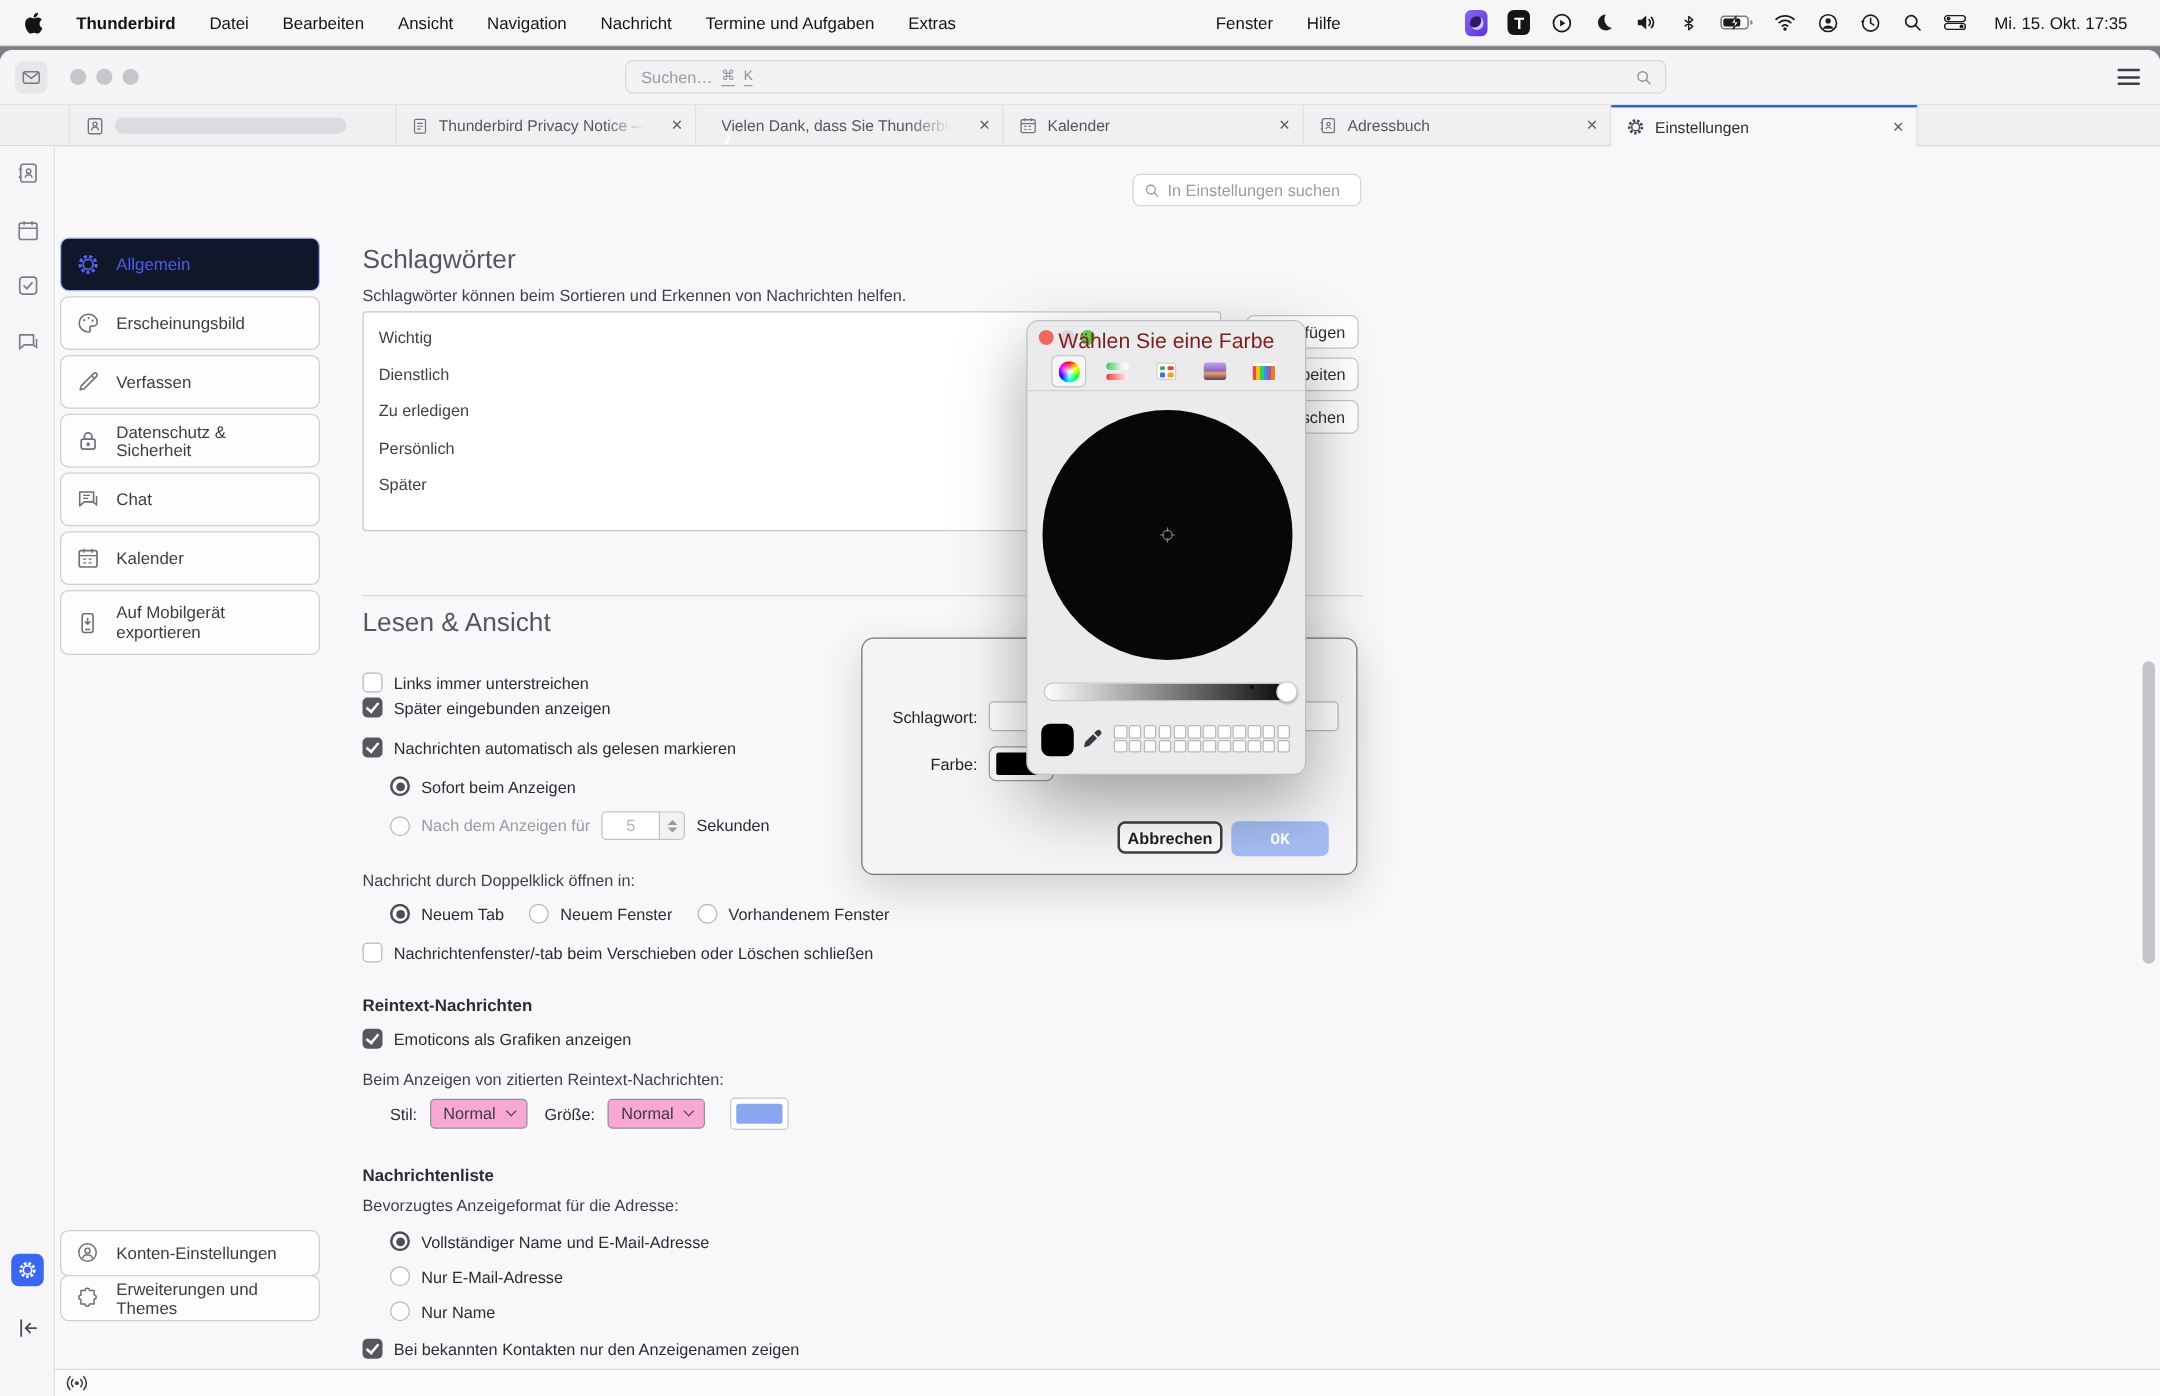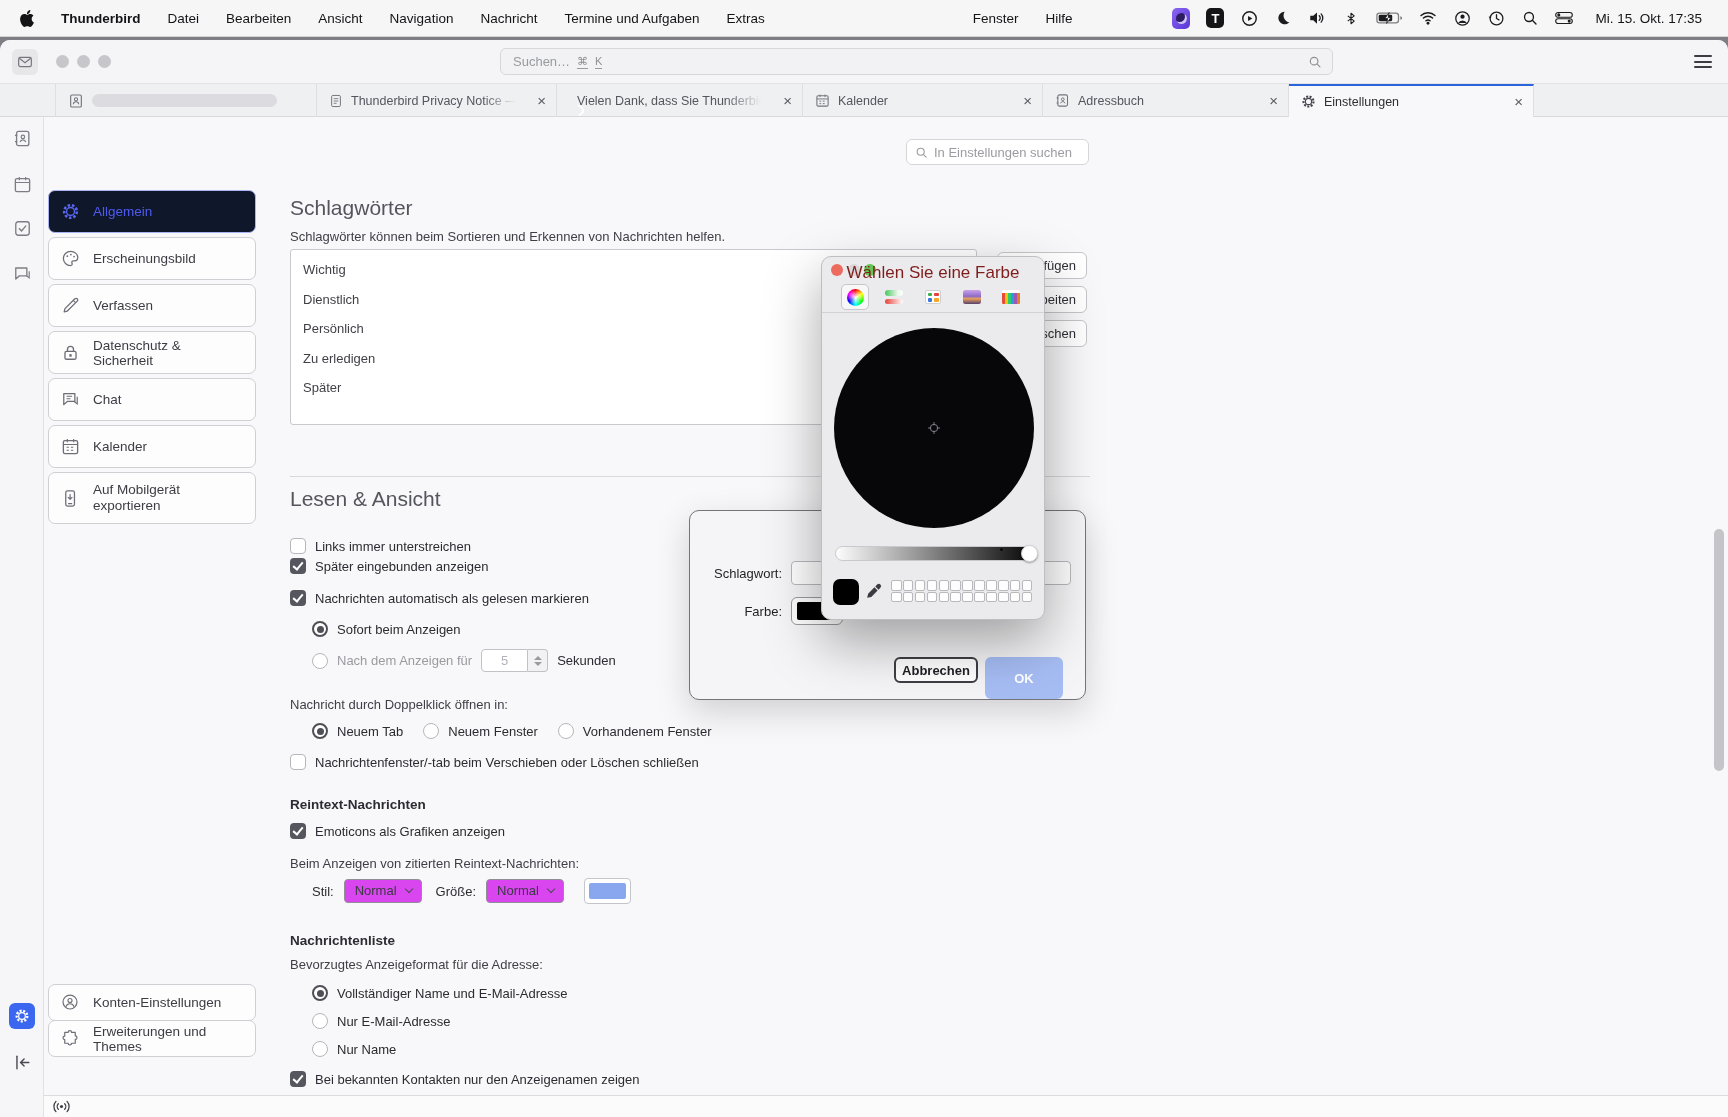--- a/index.html
+++ b/index.html
@@ -72,34 +72,34 @@
 .rd.off{background:#fff;border:1.5px solid #b6b6bc}
 .rd.on{background:#fff;border:2px solid #4e4e56;position:relative}
 .rd.on::after{content:"";position:absolute;inset:2.5px;border-radius:50%;background:#4e4e56}
 .dim{color:#9a9aa0}
 .stepwrap{display:inline-flex;align-items:stretch;height:23px}
 .stepval{width:47px;background:#fff;border:1px solid #c2c2c6;border-radius:4px 0 0 4px;color:#b3b3b9;font-size:13px;display:flex;align-items:center;justify-content:center}
 .stepbtns{width:20px;border:1px solid #c2c2c6;border-left:none;border-radius:0 4px 4px 0;background:#f2f2f4;display:flex;flex-direction:column;align-items:center;justify-content:center;gap:2px}
 .stepbtns i{display:block;width:0;height:0;border-left:4px solid transparent;border-right:4px solid transparent}
 .stepbtns .up{border-bottom:4px solid #9a9aa0}
 .stepbtns .dn{border-top:4px solid #9a9aa0}
-.dd{display:inline-flex;align-items:center;gap:9px;background:#d946ef;border:1px solid #8f8f96;border-radius:4px;padding:3px 9px 4px 10px;font-size:13px;color:#3a3a41;cursor:pointer}
+.dd{display:inline-flex;align-items:center;gap:9px;background:#f9a8d4;border:1px solid #8f8f96;border-radius:4px;padding:3px 9px 4px 10px;font-size:13px;color:#3a3a41;cursor:pointer}
 .chev{width:6px;height:6px;border-right:1.6px solid #4a4a52;border-bottom:1.6px solid #4a4a52;transform:rotate(45deg);margin-top:-3px}
 .qswatch{width:47px;height:26px;background:#fff;border:1px solid #c6c6ca;border-radius:4px;padding:4px;cursor:pointer}
 .qswatch i{display:block;width:100%;height:100%;border-radius:2px}
 .scrollthumb{position:absolute;left:1714px;top:529px;width:10px;height:242px;border-radius:5px;background:#c5c5c9}
 
 .tagdlg{position:absolute;left:689px;top:510px;width:397px;height:190px;background:#f5f5f7;border:1.5px solid #74747a;border-radius:10px;z-index:5;box-shadow:0 12px 34px rgba(0,0,0,.16)}
 .tagdlg .frow{position:absolute;left:16px;display:flex;align-items:center;gap:9px;font-size:13px;color:#1f1f24}
 .tagdlg .flab{width:76px;text-align:right}
 .taginput{width:280px;height:24px;background:#fff;border:1px solid #b9b9bd;border-radius:4px}
 .colorwell{width:52px;height:28px;background:#fff;border:1px solid #9b9ba0;border-radius:6px;padding:4px 5px;cursor:pointer}
 .colorwell i{display:block;width:100%;height:100%;border-radius:2px}
 .td-cancel{position:absolute;left:204px;top:146px;width:84px;height:26px;background:#fff;border:2px solid #3e3e44;border-radius:6px;font-size:13px;font-weight:700;color:#1f1f24;font-family:inherit;cursor:pointer}
-.td-ok{position:absolute;left:295px;top:146px;width:78px;height:42px;background:#a6bdf4;border:none;border-radius:6px;font-size:13px;font-weight:700;color:#fff;font-family:Liberation Sans, sans-serif;cursor:pointer}
+.td-ok{position:absolute;left:295px;top:146px;width:78px;height:28px;background:#a6bdf4;border:none;border-radius:6px;font-size:13px;font-weight:700;color:#fff;font-family:Liberation Mono, monospace;cursor:pointer}
 
 .picker{position:absolute;left:821px;top:256px;width:224px;height:364px;background:#ebebed;border:1px solid #bfbfc3;border-radius:10px;z-index:6;box-shadow:0 22px 55px rgba(0,0,0,.35)}
 .plights{position:absolute;left:9px;top:7px;display:flex;gap:4.5px}
 .plights i{width:12px;height:12px;border-radius:50%}
 .ptitle{position:absolute;left:0;top:6px;width:100%;text-align:center;font-size:17px;color:#7f1d1d}
 .ptools{position:absolute;left:0;top:25px;width:100%;height:30px;display:flex;justify-content:center;align-items:center;gap:11px}
 .ptool{width:28px;height:26px;display:flex;align-items:center;justify-content:center;border-radius:5px;cursor:pointer}
 .ptool.sel{background:#f7f7f8;border:1px solid #c7c7cb}
 .cwheel-ic{width:17px;height:17px;border-radius:50%;background:radial-gradient(circle,#fff 0%,rgba(255,255,255,0) 62%),conic-gradient(#f00,#ff0,#0f0,#0ff,#00f,#f0f,#f00)}
 .sliders-ic{width:18px;height:14px;display:flex;flex-direction:column;justify-content:space-between}
@@ -451,22 +451,22 @@
     </span>
   <span>In Einstellungen suchen</span>
 </div>
 
 <div class="h1" style="left:290px;top:196px">Schlagwörter</div>
 <div class="desc" style="left:290px;top:229px">Schlagwörter können beim Sortieren und Erkennen von Nachrichten helfen.</div>
 
 <div class="listbox">
   <div class="lrow">Wichtig</div>
   <div class="lrow">Dienstlich</div>
+  <div class="lrow">Zu erledigen</div>
   <div class="lrow">Persönlich</div>
-  <div class="lrow">Zu erledigen</div>
   <div class="lrow">Später</div>
 </div>
 <div class="btncol" style="top:252px">Hinzufügen…</div>
 <div class="btncol" style="top:286px">Bearbeiten…</div>
 <div class="btncol" style="top:320px">Löschen</div>
 
 <div class="divider" style="left:290px;top:476px;width:800px"></div>
 
 <div class="h1" style="left:290px;top:487px">Lesen &amp; Ansicht</div>
 

